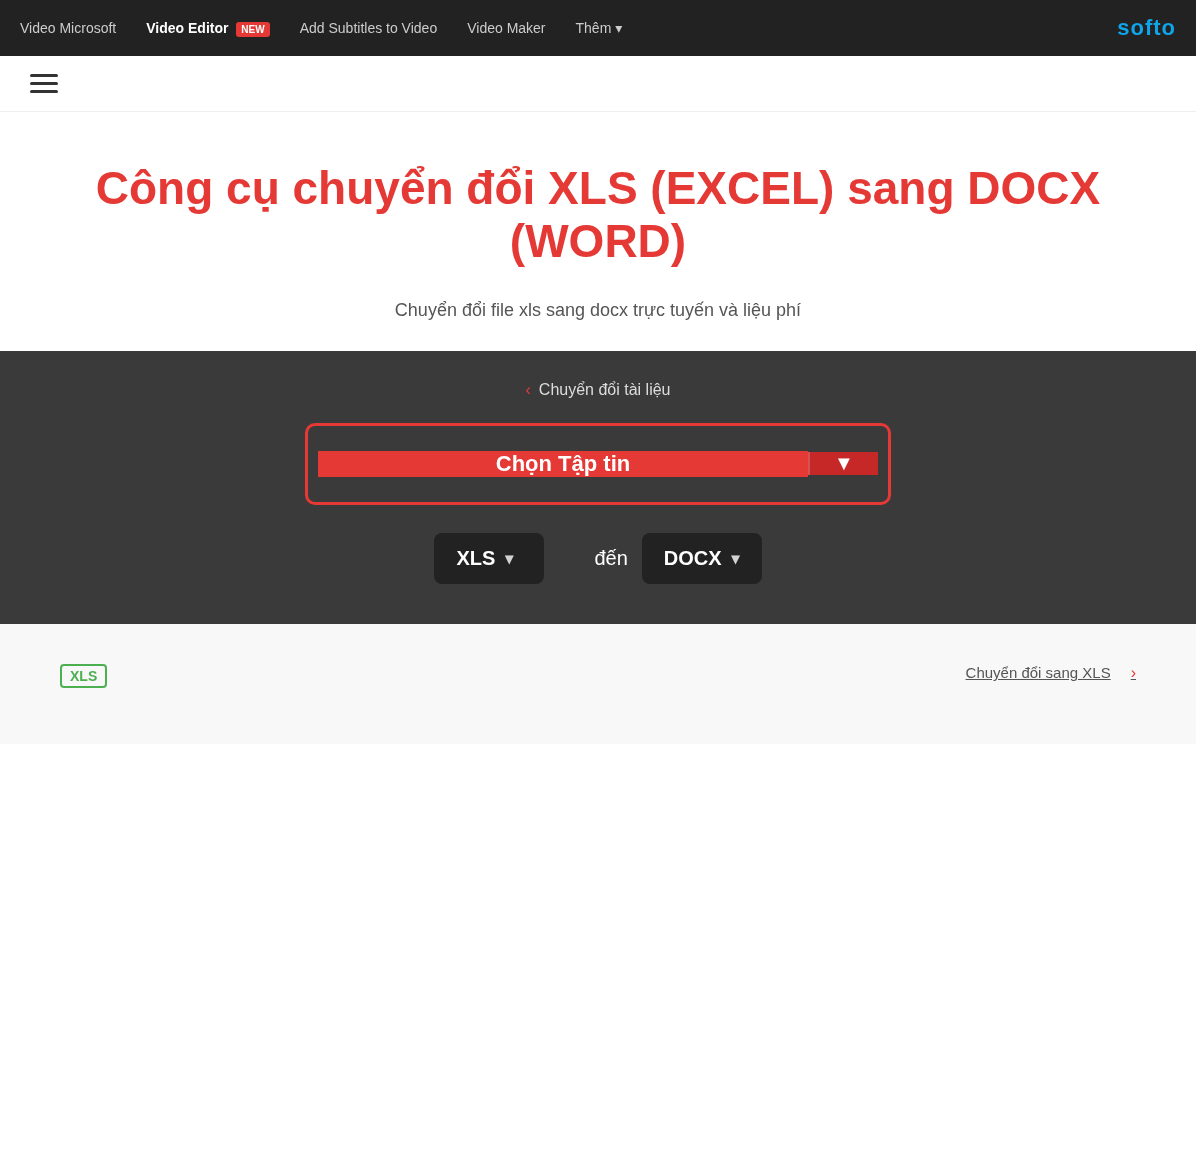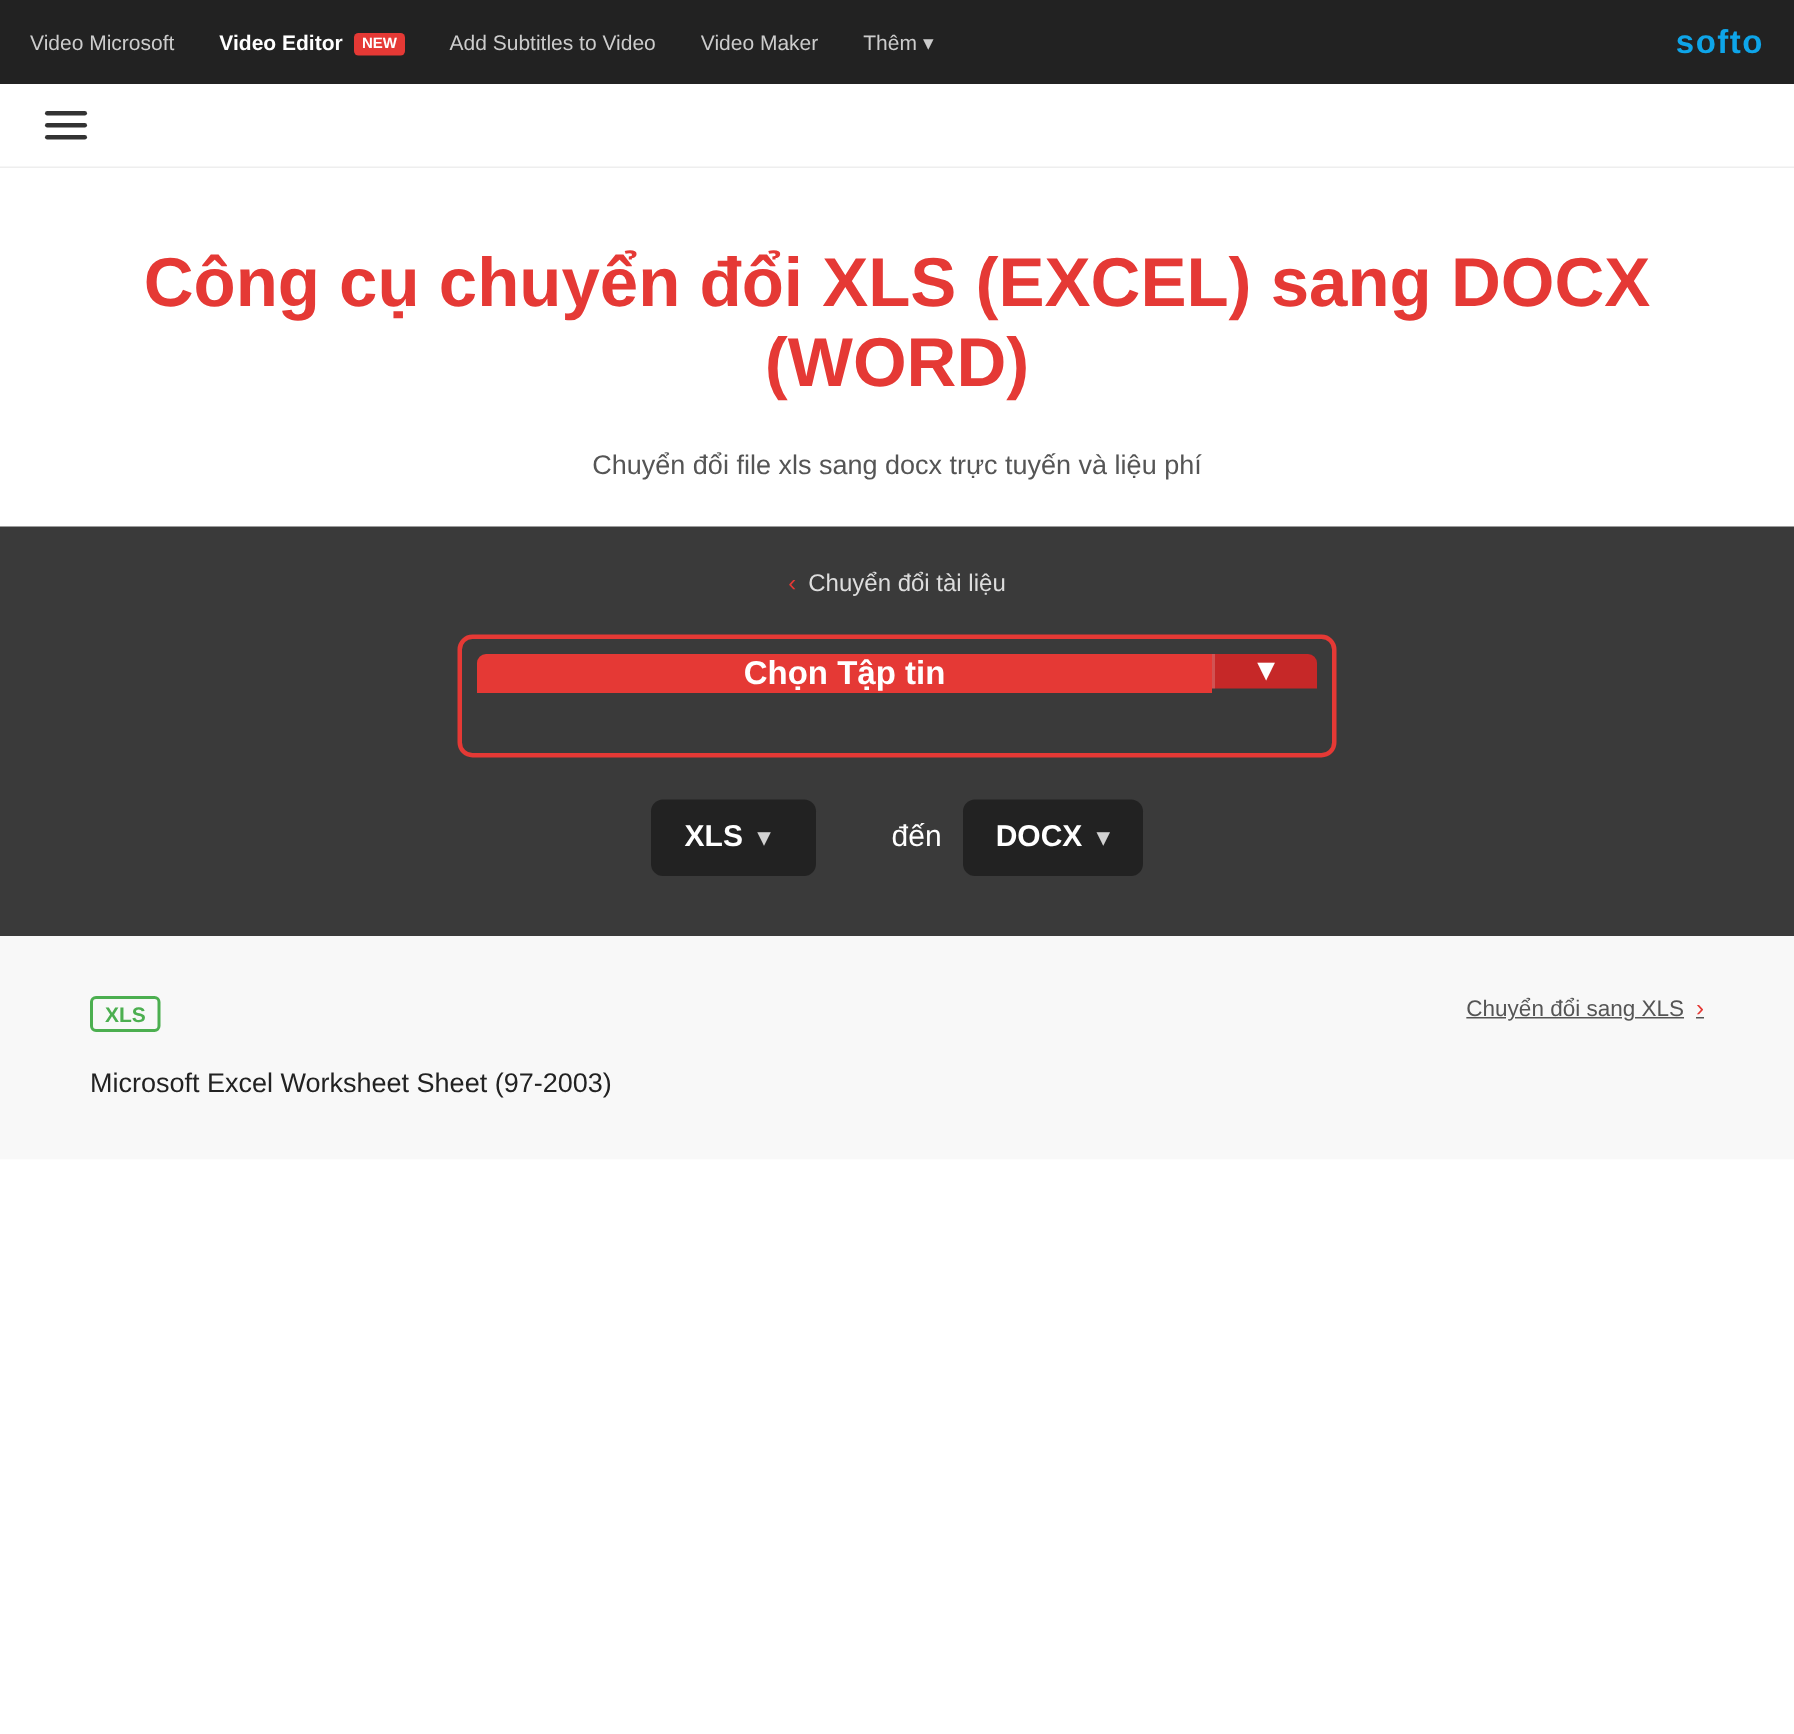--- a/index.html
+++ b/index.html
@@ -132,21 +132,21 @@
       margin-bottom: 28px;
     }
     .file-picker-border {
       border: 3px solid #e53935;
       border-radius: 10px;
       padding: 10px;
       display: inline-block;
     }
     .file-picker-btn {
       display: flex;
-      align-items: flex-start;
+      align-items: center;
       border-radius: 6px;
       overflow: hidden;
       width: 560px;
       height: 56px;
       cursor: pointer;
     }
     .file-picker-main {
       flex: 1;
       background: #e53935;
       display: flex;
@@ -221,21 +221,21 @@
       margin-bottom: 16px;
     }
     .convert-link {
       float: right;
       color: #555;
       font-size: 15px;
       text-decoration: underline;
       cursor: pointer;
       display: flex;
       align-items: center;
-      gap: 8px;
+      gap: 20px;
     }
     .convert-link .arrow-right {
       color: #e53935;
       font-size: 16px;
     }
     .info-title {
       font-size: 18px;
       color: #222;
       margin-top: 8px;
       clear: both;
@@ -303,14 +303,13 @@
 </div>
 
 <div class="info-section">
   <div>
     <span class="xls-badge">XLS</span>
     <a class="convert-link">
       <span>Chuyển đổi sang XLS</span>
       <span class="arrow-right">›</span>
     </a>
   </div>
-  <div class="info-title">Microsoft Excel Worksheet Sheet (97-2003)</div>
 </div>
 
 </body></html>

